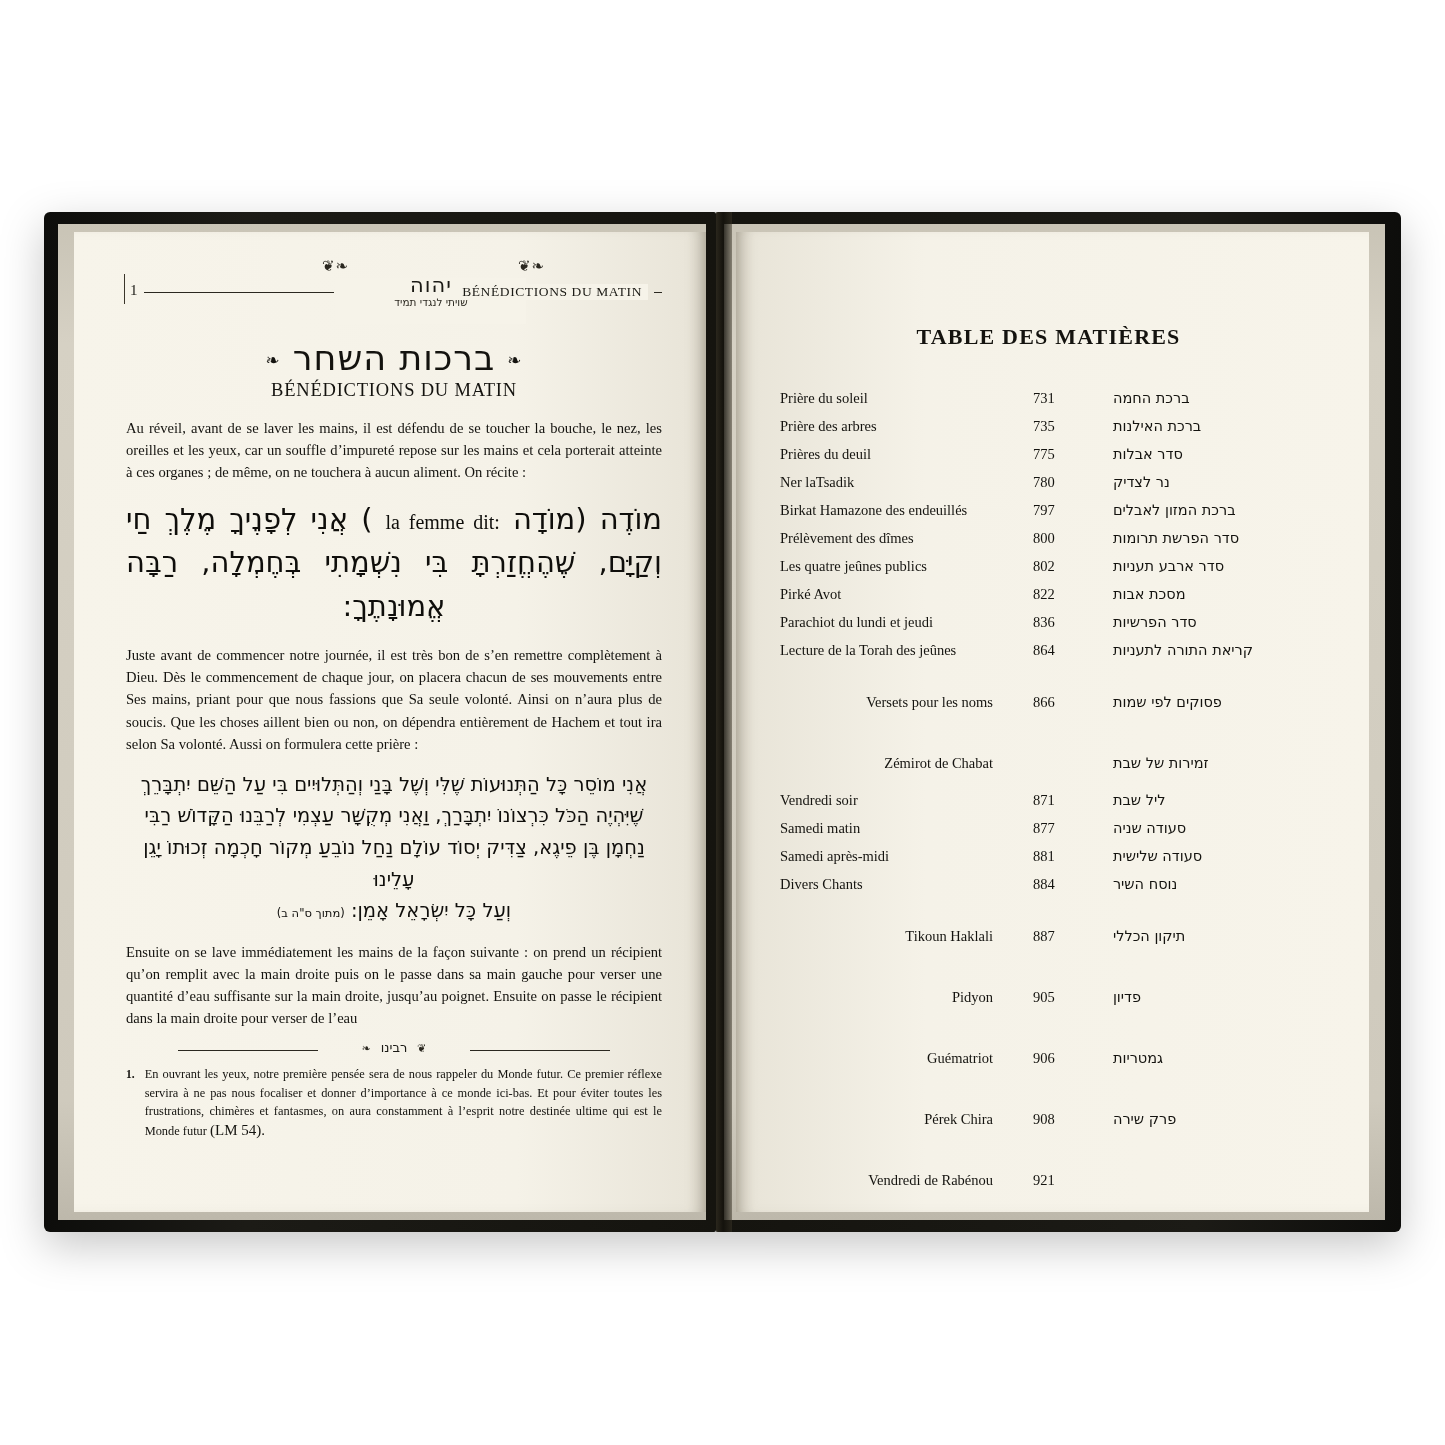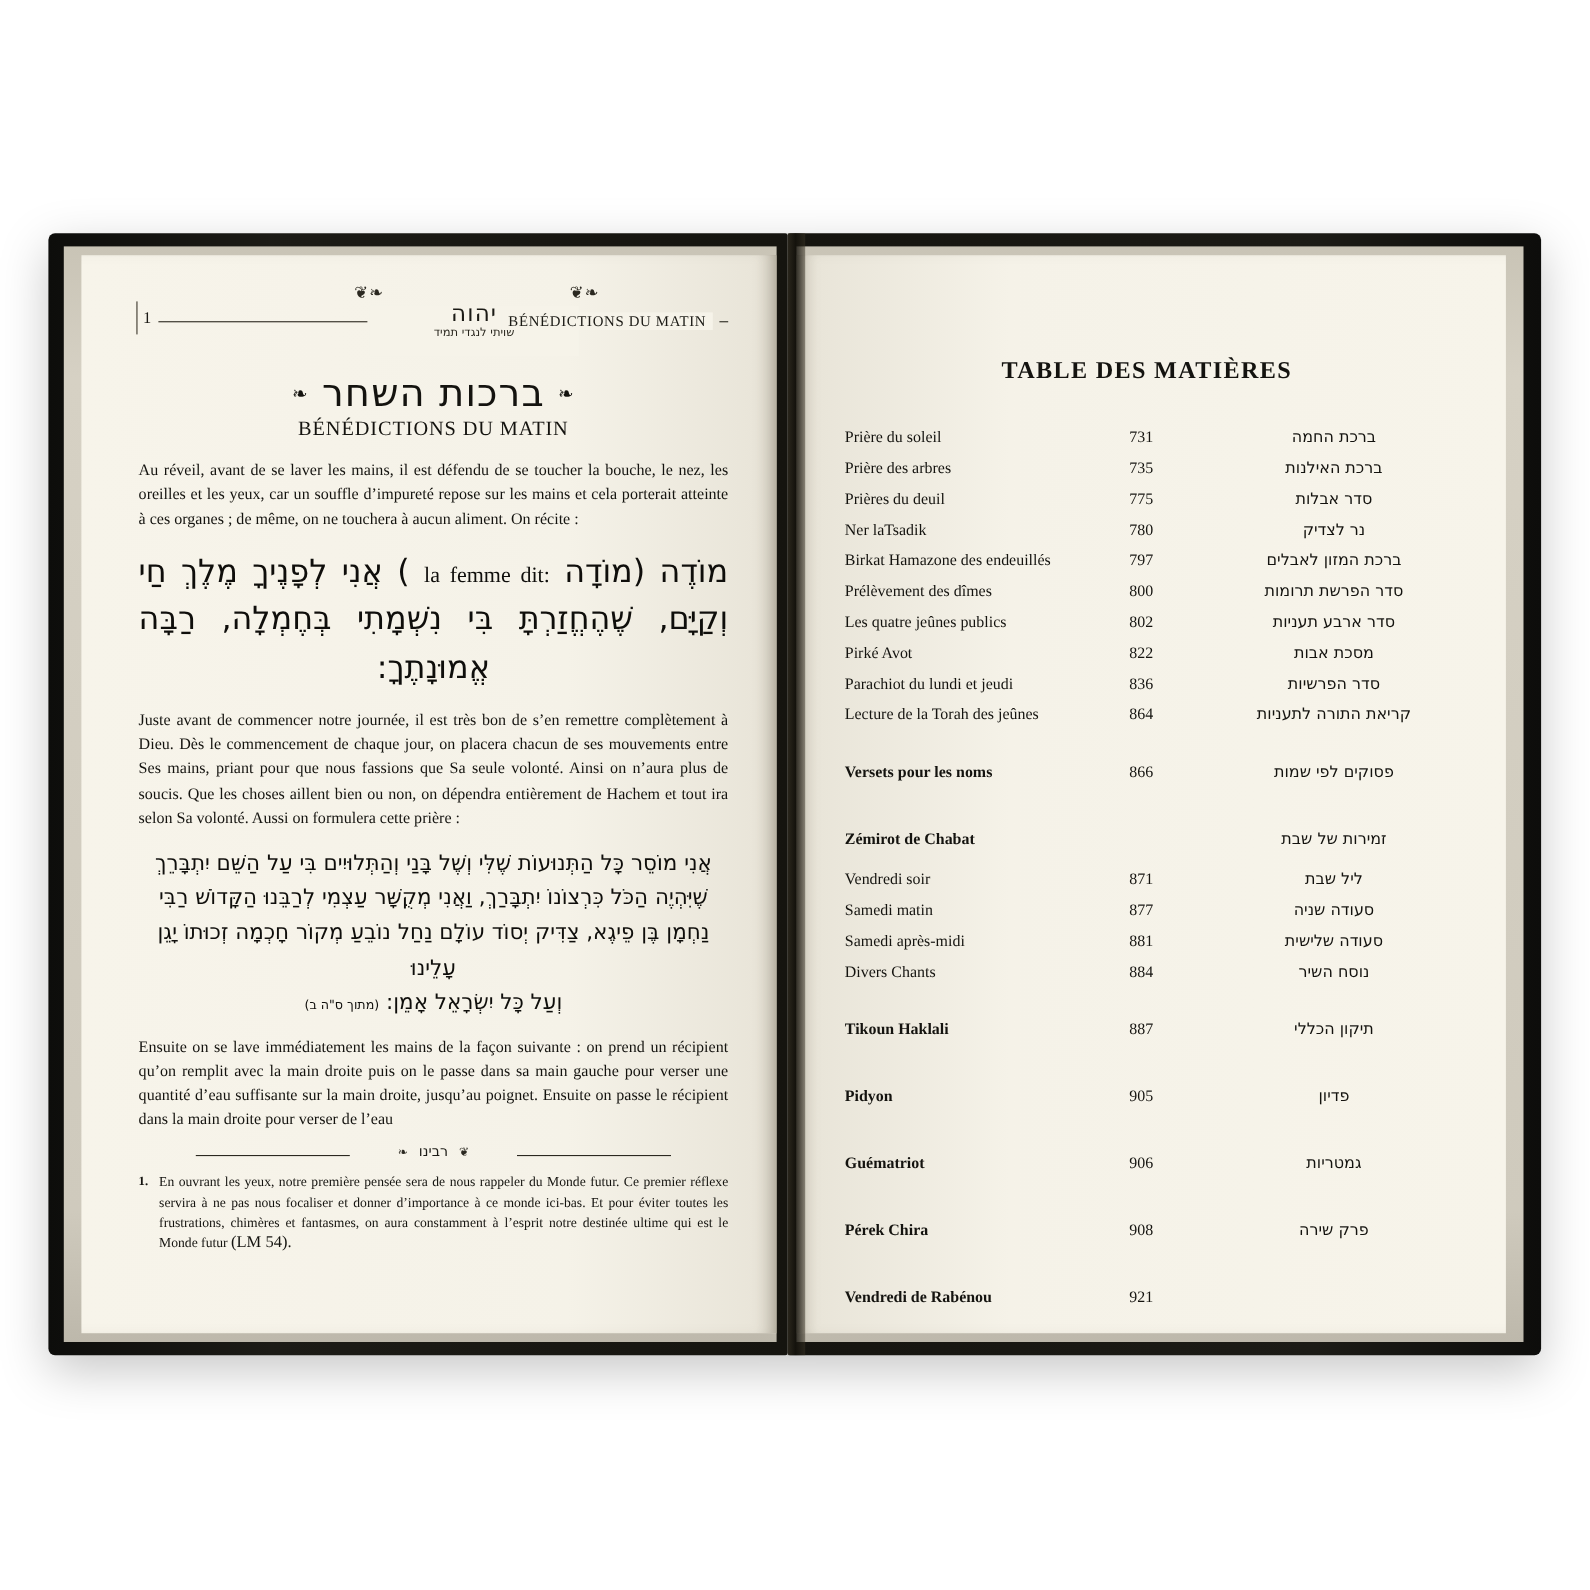--- a/index.html
+++ b/index.html
@@ -57,21 +57,21 @@
     box-sizing: border-box;
     position: relative;
   }
 
   .pagestack-left {
     padding: 8px 0 8px 10px;
     background: linear-gradient(180deg,#c9c4b6,#d6d1c4 12%,#cfcabd 88%,#bdb8ab);
   }
 
   .pagestack-right {
-    padding: 8px 10px 8px 0;
+    padding: 8px 10px 8px 12px;
     background: linear-gradient(180deg,#c9c4b6,#d6d1c4 12%,#cfcabd 88%,#bdb8ab);
   }
 
   .page {
     height: 100%;
     background: #f6f3e9;
     box-sizing: border-box;
     position: relative;
     overflow: hidden;
   }
@@ -309,28 +309,28 @@
   .toc td {
     font-size: 14.5px;
     color: #14130f;
     padding: 5.5px 0;
     vertical-align: top;
   }
   .toc td.fr { width: 46%; }
   .toc td.pg { width: 16%; text-align: left; padding-left: 6px; }
   .toc td.he {
     width: 38%;
-    text-align: center;
+    text-align: left;
     direction: rtl;
     font-family: "DejaVu Sans", sans-serif;
     font-size: 14.5px;
   }
   tr.section td.fr {
-    font-weight: bold;
-    text-align: left;
+    font-weight: normal;
+    text-align: right;
     padding-right: 34px;
   }
   tr.section td.he { font-weight: normal; }
   tr.spacer td { height: 16px; padding: 0; }
   tr.big td { padding-top: 14px; padding-bottom: 14px; }
 </style>
 </head>
 <body>
 
 <div id="stage">

